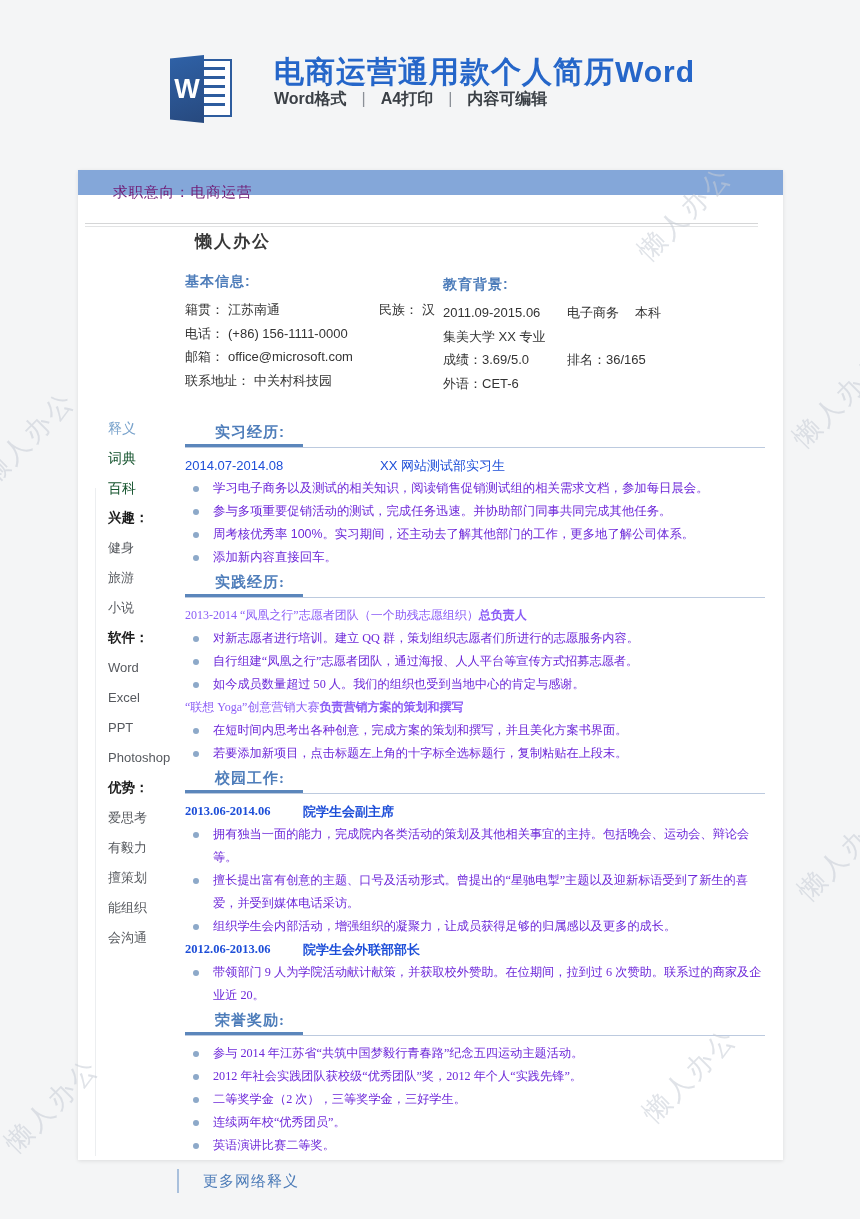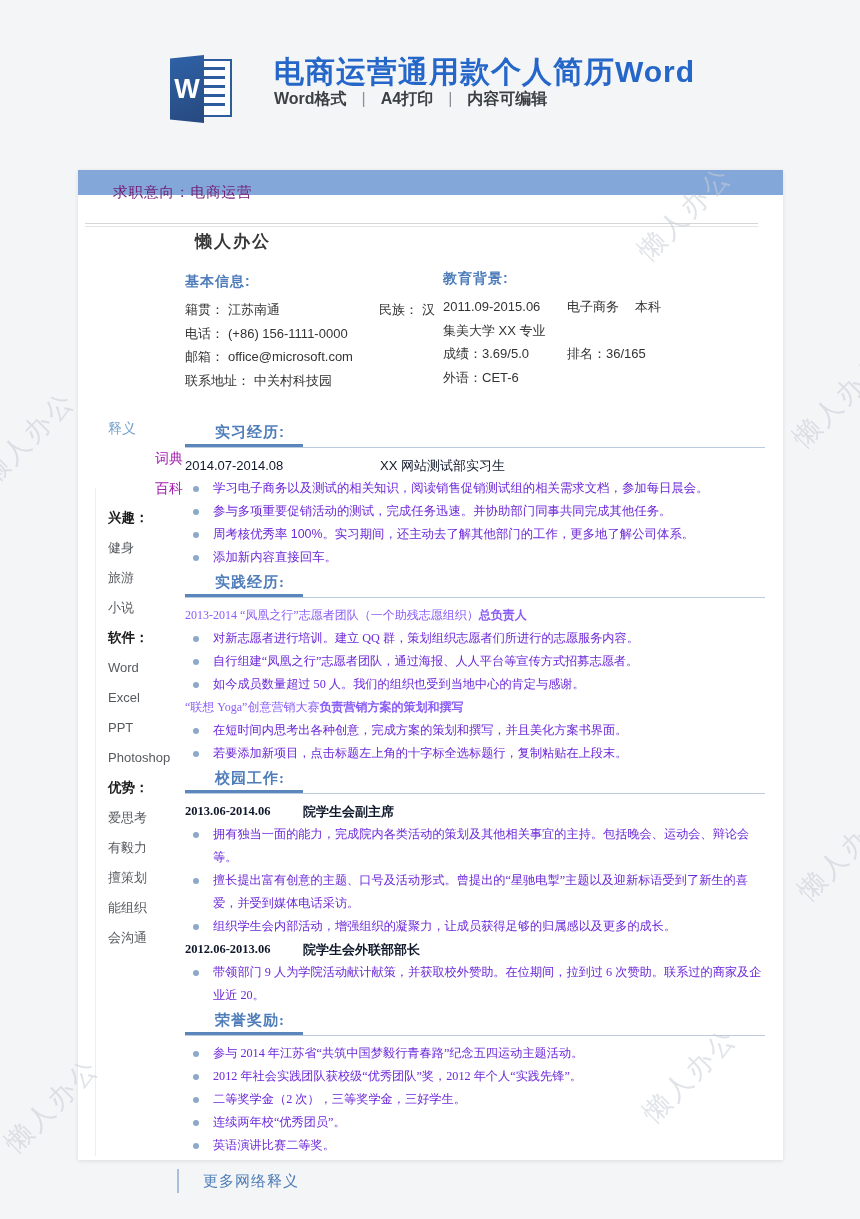--- a/index.html
+++ b/index.html
@@ -54,49 +54,49 @@
   }
   .banner-underline {
     position:absolute; left:7px; top:53px; width:673px; height:4px;
     border-top:1px solid #d5d6d7; border-bottom:1px solid #e2e3e4;
   }
   .logo { position:absolute; left:117px; top:60px; font-size:17px; font-weight:bold; color:#383838; letter-spacing:2px; }
 
   
   .col-heading { font-size:14px; font-weight:bold; color:#4e7dba; letter-spacing:1px; margin-bottom:7px; }
   .basic-info { position:absolute; left:107px; top:103px; width:260px; }
-  .education  { position:absolute; left:365px; top:100px; width:310px; }
+  .education  { position:absolute; left:365px; top:106px; width:310px; }
   .info-row { display:flex; justify-content:space-between; width:250px; line-height:23.5px; font-size:13px; color:#333; }
   .pair .lbl { margin-right:4px; }
   .edu-row { display:flex; line-height:23.5px; font-size:13px; color:#333; }
   .edu-col { margin-right:16px; }
   .edu-col.first { width:124px; margin-right:0; flex:none; }
 
   
   .overlay-line { position:absolute; left:17px; top:318px; width:1px; height:668px; background:#eceef0; }
   .sidebar { position:absolute; left:30px; top:243px; width:75px; }
   .sidebar > div { height:30px; line-height:30px; white-space:nowrap; }
   .side-tab { font-size:14px; }
   .side-tab.active { color:#78a2cb; }
-  .side-tab.muted { color:#a21caf;text-align:right; }
+  .side-tab.muted { color:#14532d; }
   .side-heading { font-size:13.5px; font-weight:bold; color:#1b1b1b; }
   .side-item { font-size:13px; color:#56595e; }
 
   
   .content { position:absolute; left:107px; top:253px; width:580px; }
   .rsection { margin-bottom:4px; }
   .sec-heading { font-size:15px; font-weight:bold; color:#4e7dba; letter-spacing:1px; line-height:18px; margin-bottom:3px;margin-left:30px; }
   .sec-rule {
     height:4px; margin-bottom:6px;
     background:linear-gradient(to right,#5b86bb 0,#5b86bb 118px,transparent 118px);
     border-bottom:1px solid #bccadf;
   }
   .sans  { font-family:"Liberation Sans", sans-serif; }
   .serif { font-family:"Liberation Serif", serif; }
-  .entry { display:flex; line-height:23px; font-size:13px; color:#0f172a; }
+  .entry { display:flex; line-height:23px; font-size:13px; color:#1d4ed8; }
   .entry .entry-date { width:195px; flex:none; }
   .serif .entry .entry-date { width:118px; font-weight:bold; font-size:12.5px; }
   .entry .entry-title.bold { font-weight:bold; }
   .entry-inline { line-height:23px; font-size:12px; color:#8b5cf6; }
   .entry-inline b { font-weight:bold; }
   .bullet { position:relative; padding-left:28px; line-height:23px; font-size:12.4px; color:#6d28d9; }
   .serif .bullet { font-size:12.2px; }
   .bullet::before {
     content:""; position:absolute; left:8px; top:9px; width:6px; height:6px;
     border-radius:50%; background:#8da9c9;

